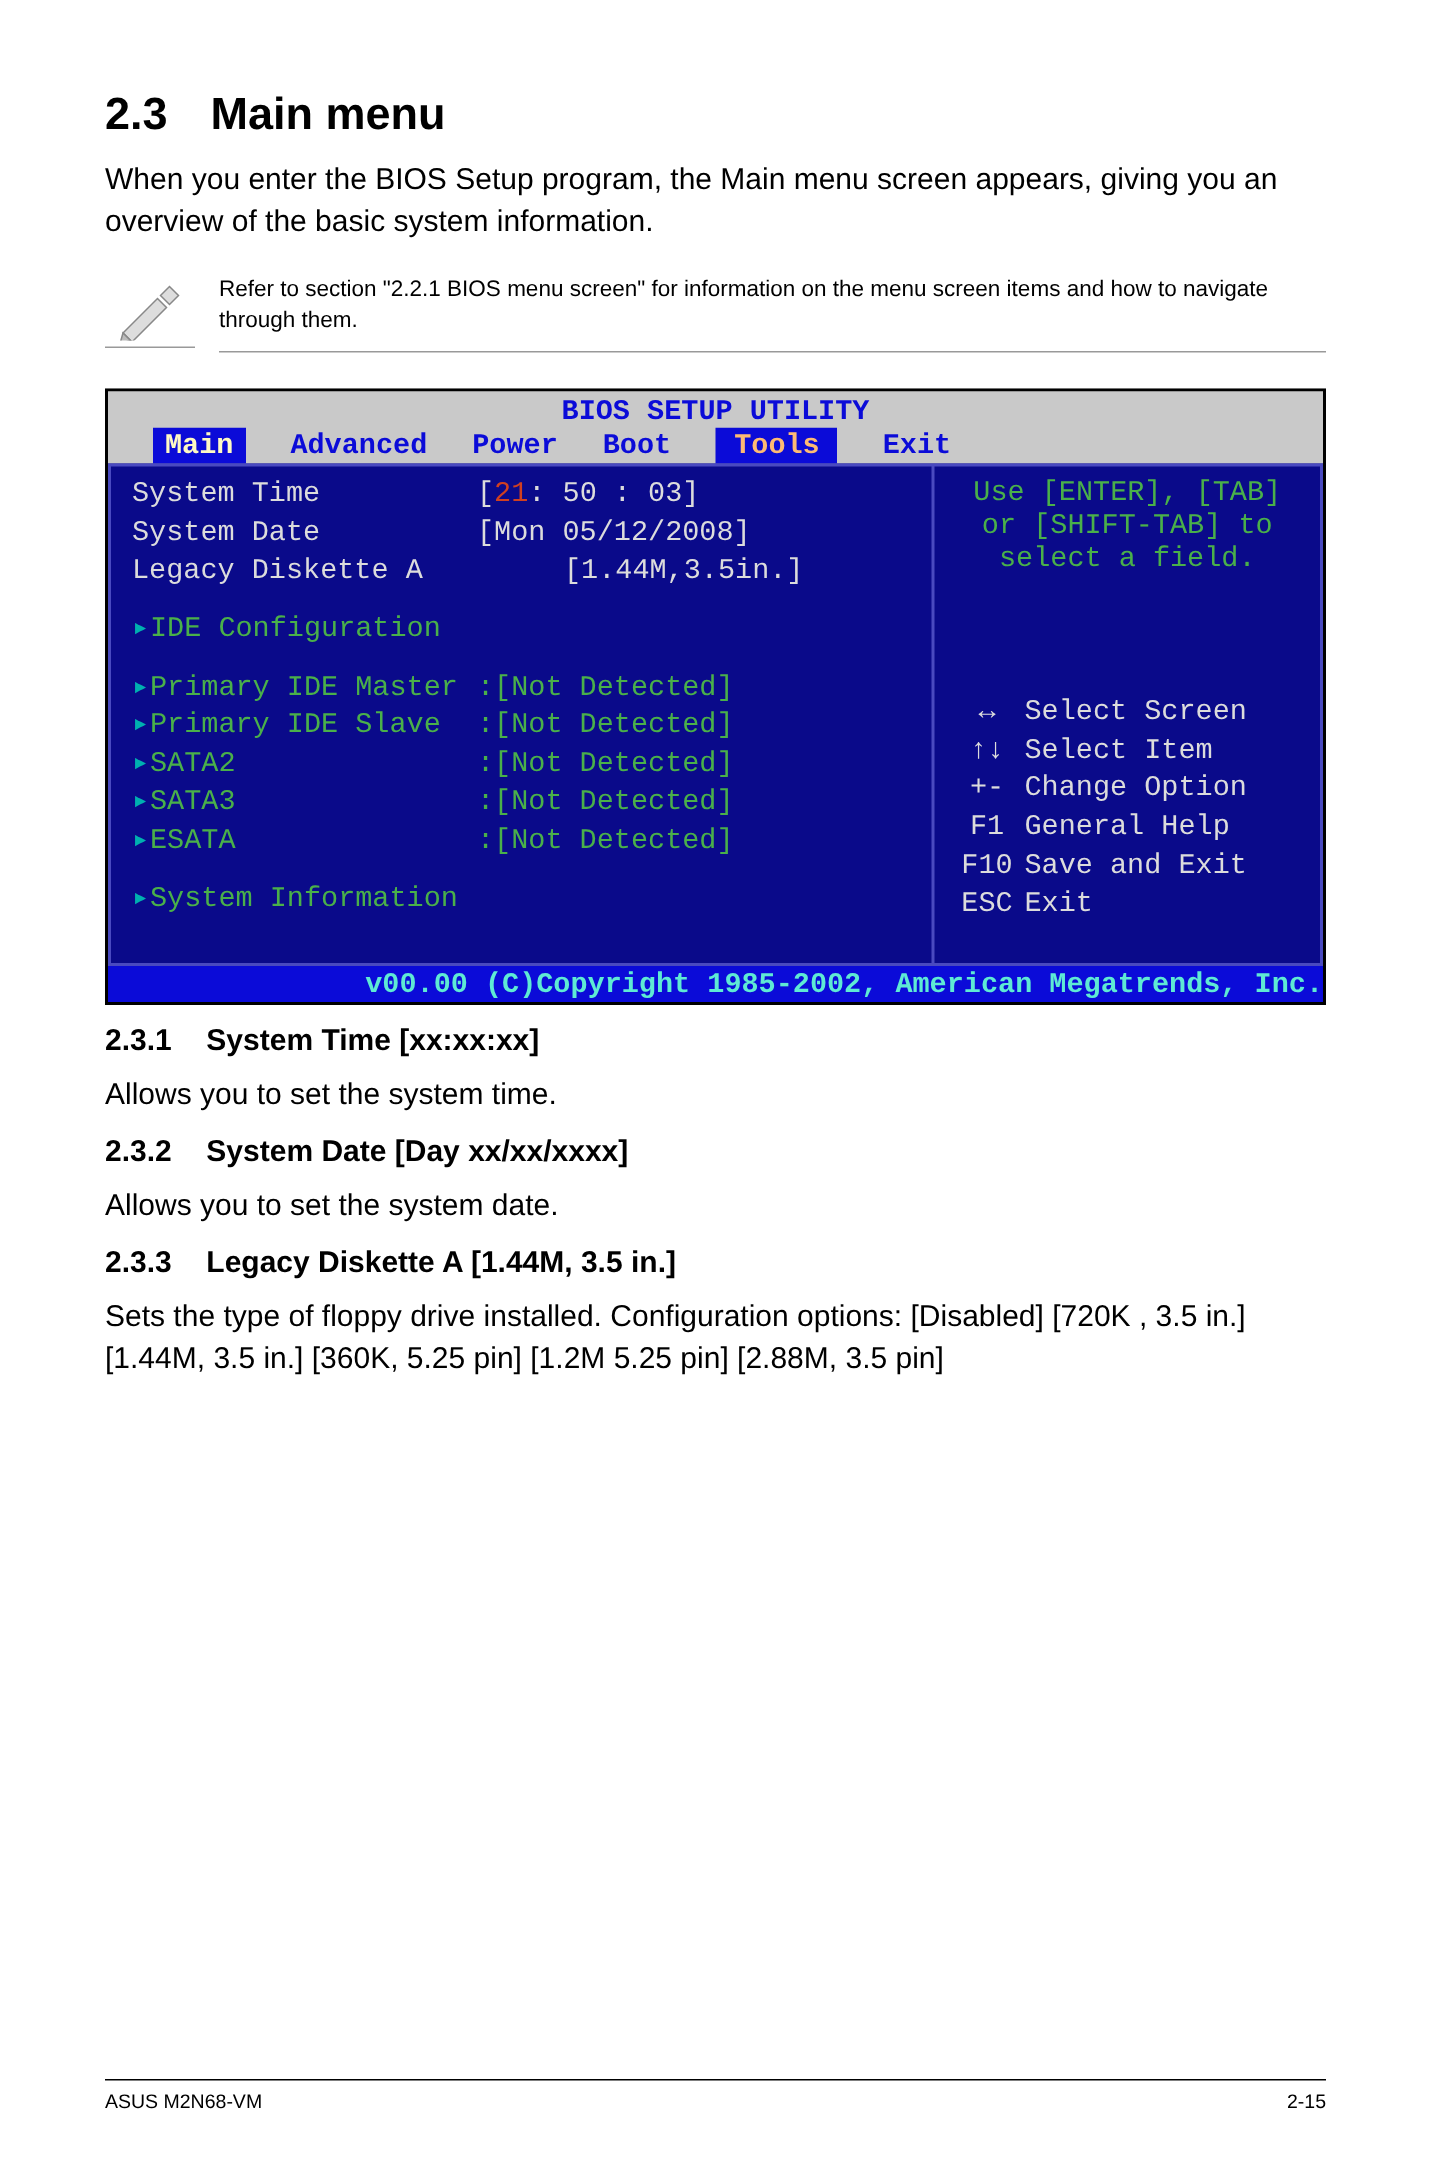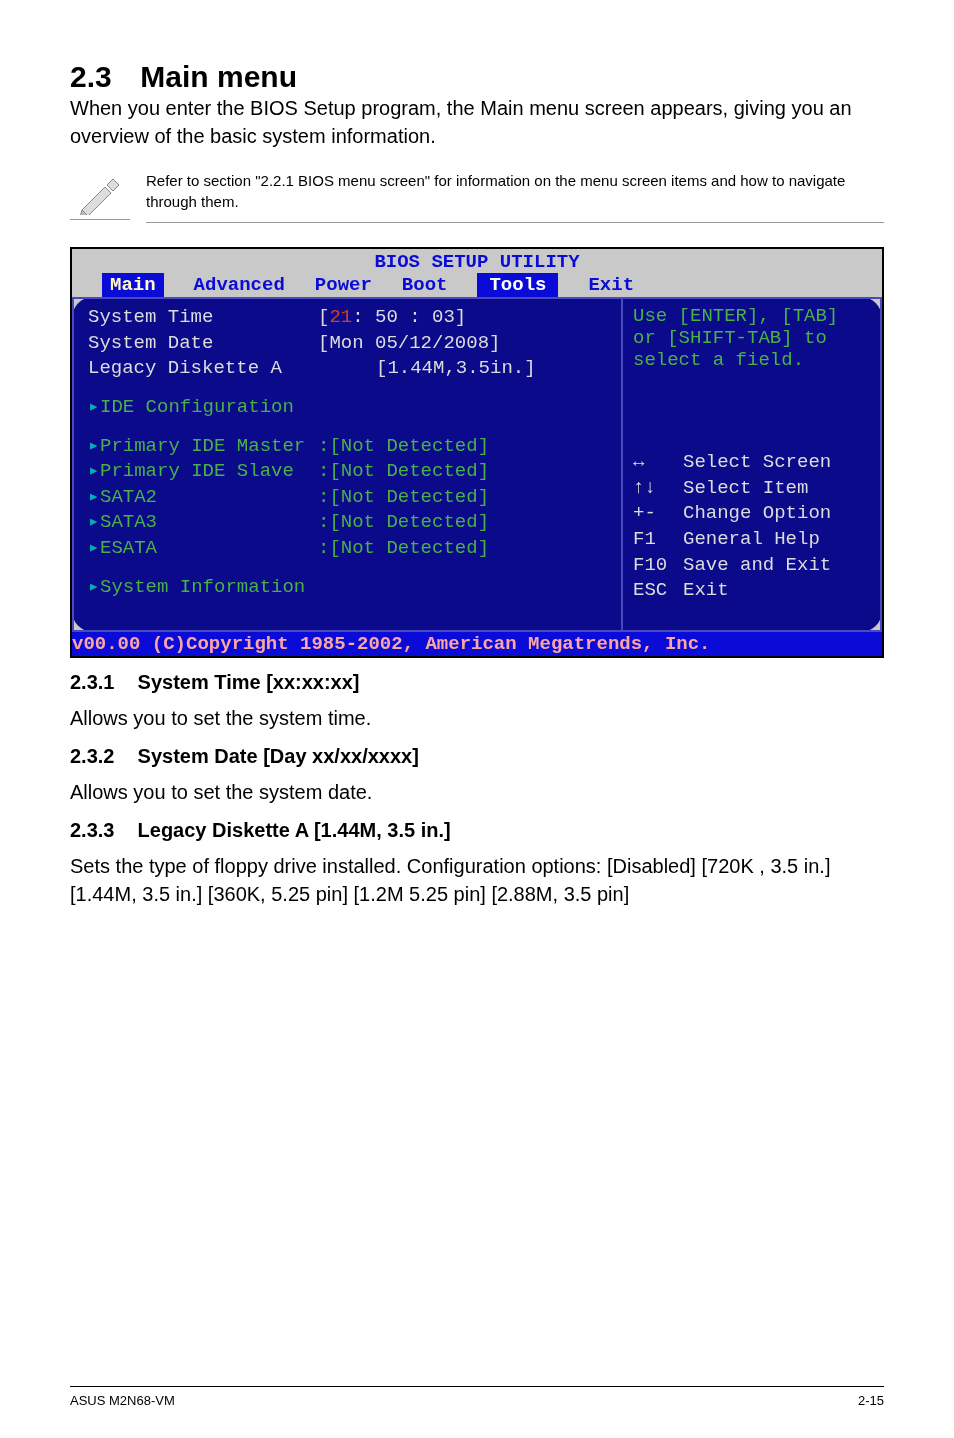--- a/index.html
+++ b/index.html
@@ -12,20 +12,21 @@
     color: #000;
     background: #fff;
     padding: 60px 70px 30px 70px;
     width: 954px;
     height: 1438px;
     position: relative;
   }
   .section-title {
     font-size: 30px;
     font-weight: bold;
+    margin-bottom: 12px;
   }
   .subsection-title {
     font-size: 20px;
     font-weight: bold;
     margin-top: 13px;
     margin-bottom: 10px;
   }
   .body-text {
     font-size: 20px;
     line-height: 1.4;
@@ -78,41 +79,41 @@
   .bios-menu span {
     padding: 1px 0;
   }
   .bios-menu .selected {
     background: #0b0bd8;
     color: #fef9c3;
     padding: 1px 8px;
   }
   .bios-menu .tools {
     background: #0b0bd8;
-    color: #ffffff;
+    color: #fdba74;
     padding: 1px 12px;
   }
   .bios-body {
     display: flex;
     background: #0a0a8a;
-    border-radius: 21px;
   }
   .bios-left {
     flex: 1;
     border: 2px solid #4a4ac0;
     border-right: 1px solid #4a4ac0;
     padding: 6px 10px 30px 14px;
     position: relative;
   }
   .bios-right {
     width: 260px;
     border: 2px solid #4a4ac0;
     border-left: 1px solid #4a4ac0;
     padding: 6px 10px;
     color: #4ab04a;
+    text-align: center;
   }
   .bios-row {
     display: flex;
     line-height: 1.35;
   }
   .bios-label {
     width: 230px;
     white-space: pre;
   }
   .bios-value {
@@ -131,22 +132,22 @@
     margin-top: 66px;
     color: #dcdcdc;
     line-height: 1.35;
   }
   .brl-row {
     display: flex;
   }
   .brl-key { width: 50px; white-space: pre; }
   .bios-footer {
     background: #0b0bd8;
-    color: #fca5a5;
-    text-align: left;
+    color: #5eead4;
+    text-align: right;
     font-weight: bold;
     padding: 1px 0;
   }
   .red-21 { color: #d04020; }
   .footer {
     position: absolute;
     bottom: 30px;
     left: 70px;
     right: 70px;
     border-top: 1px solid #000;

